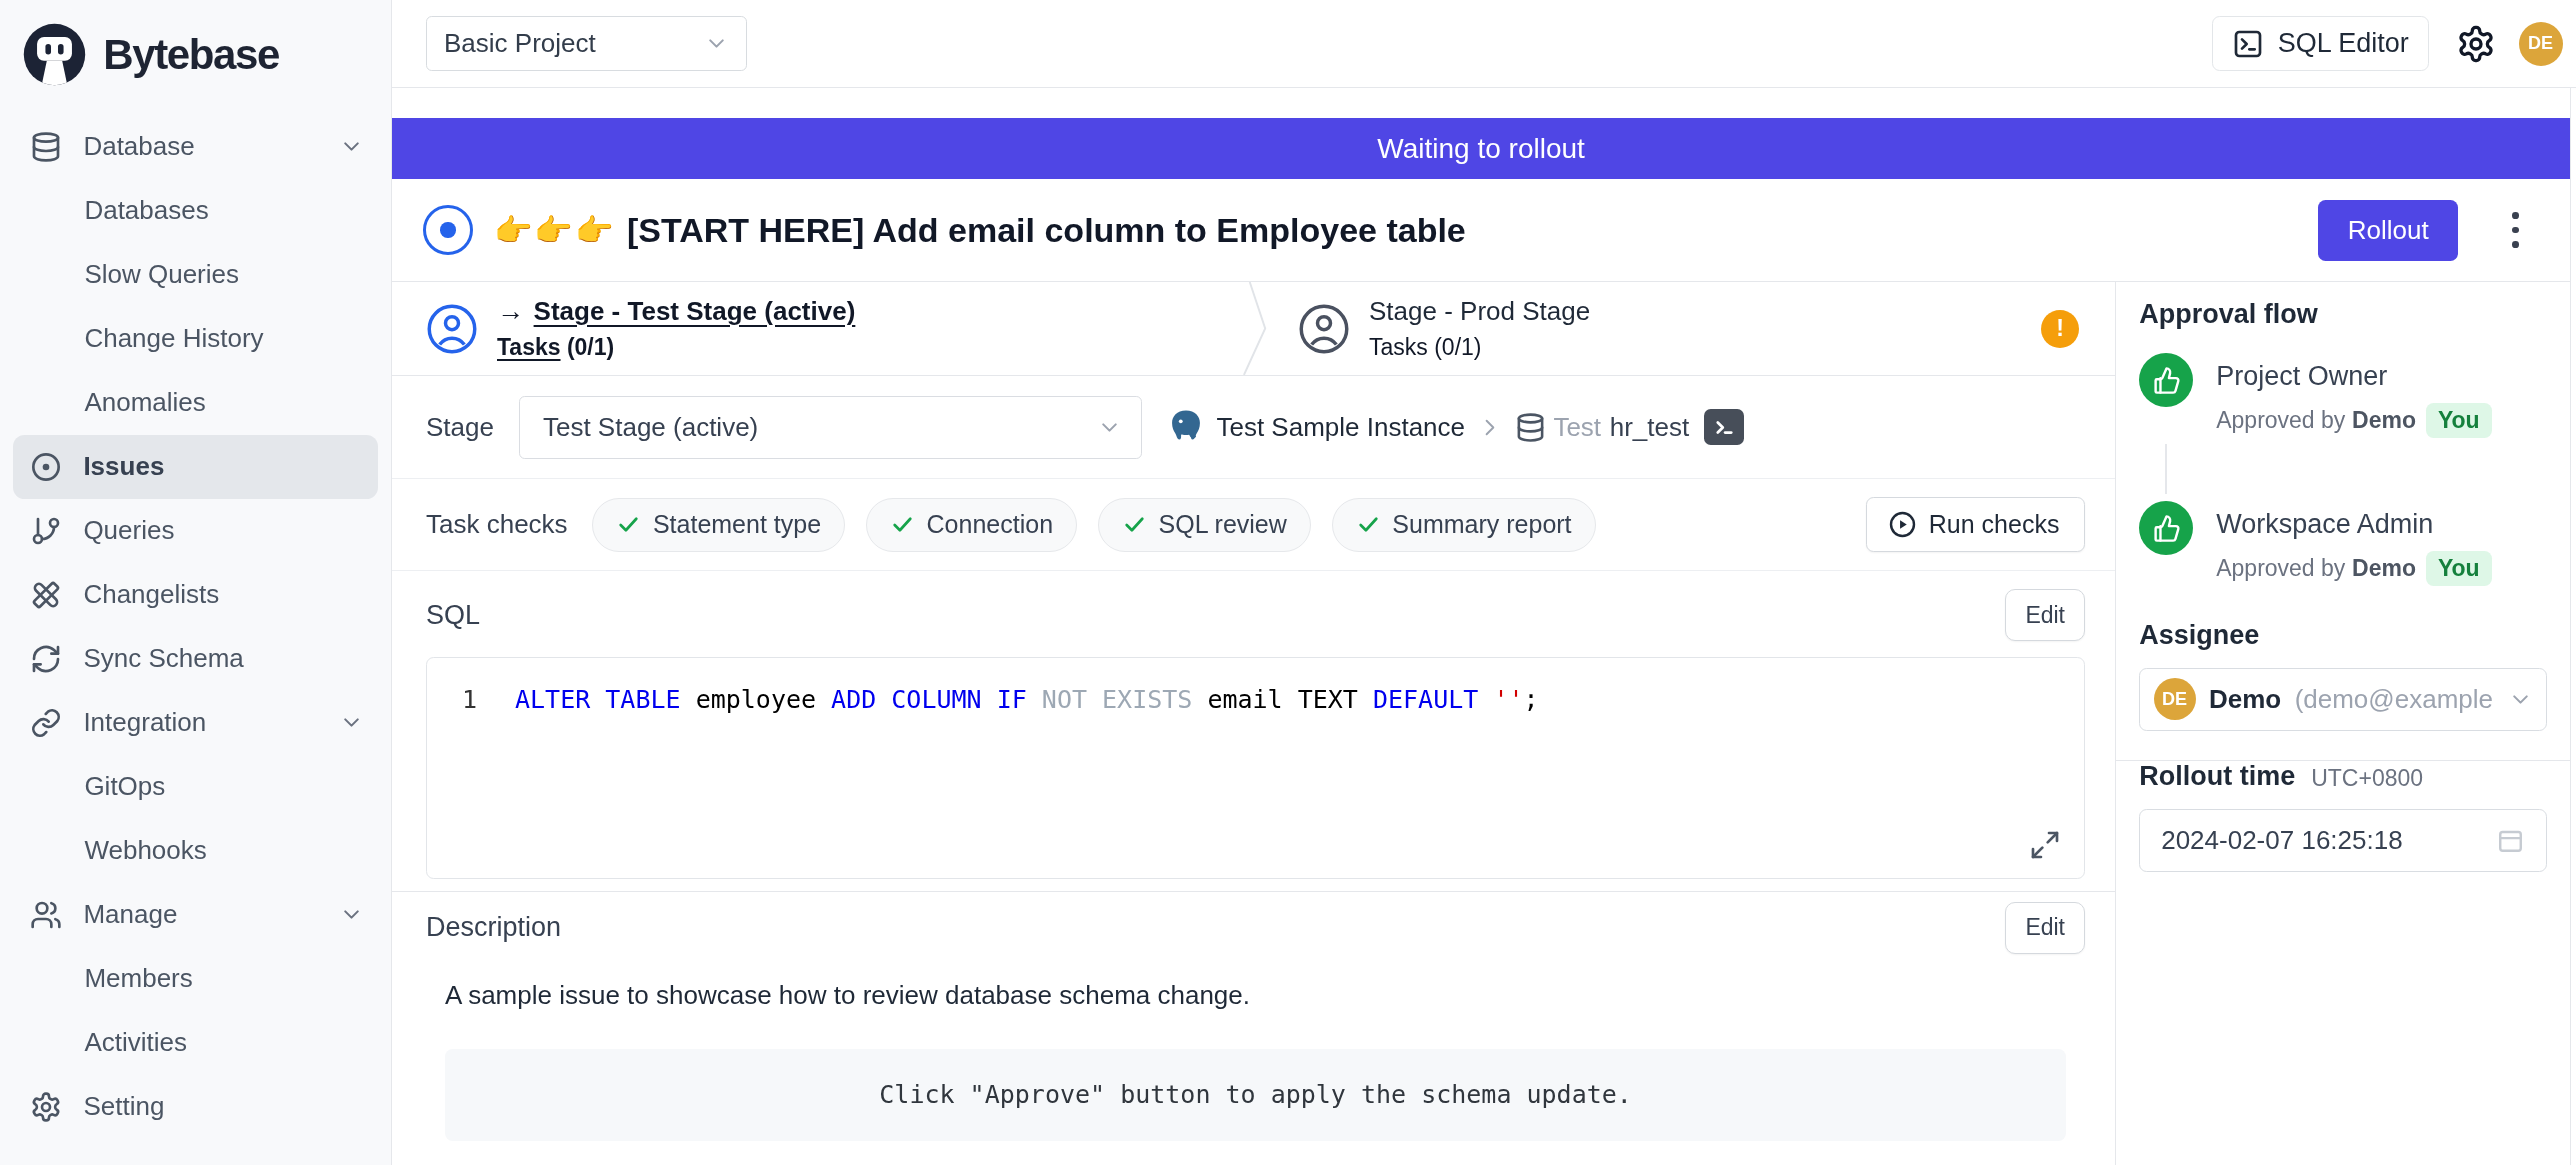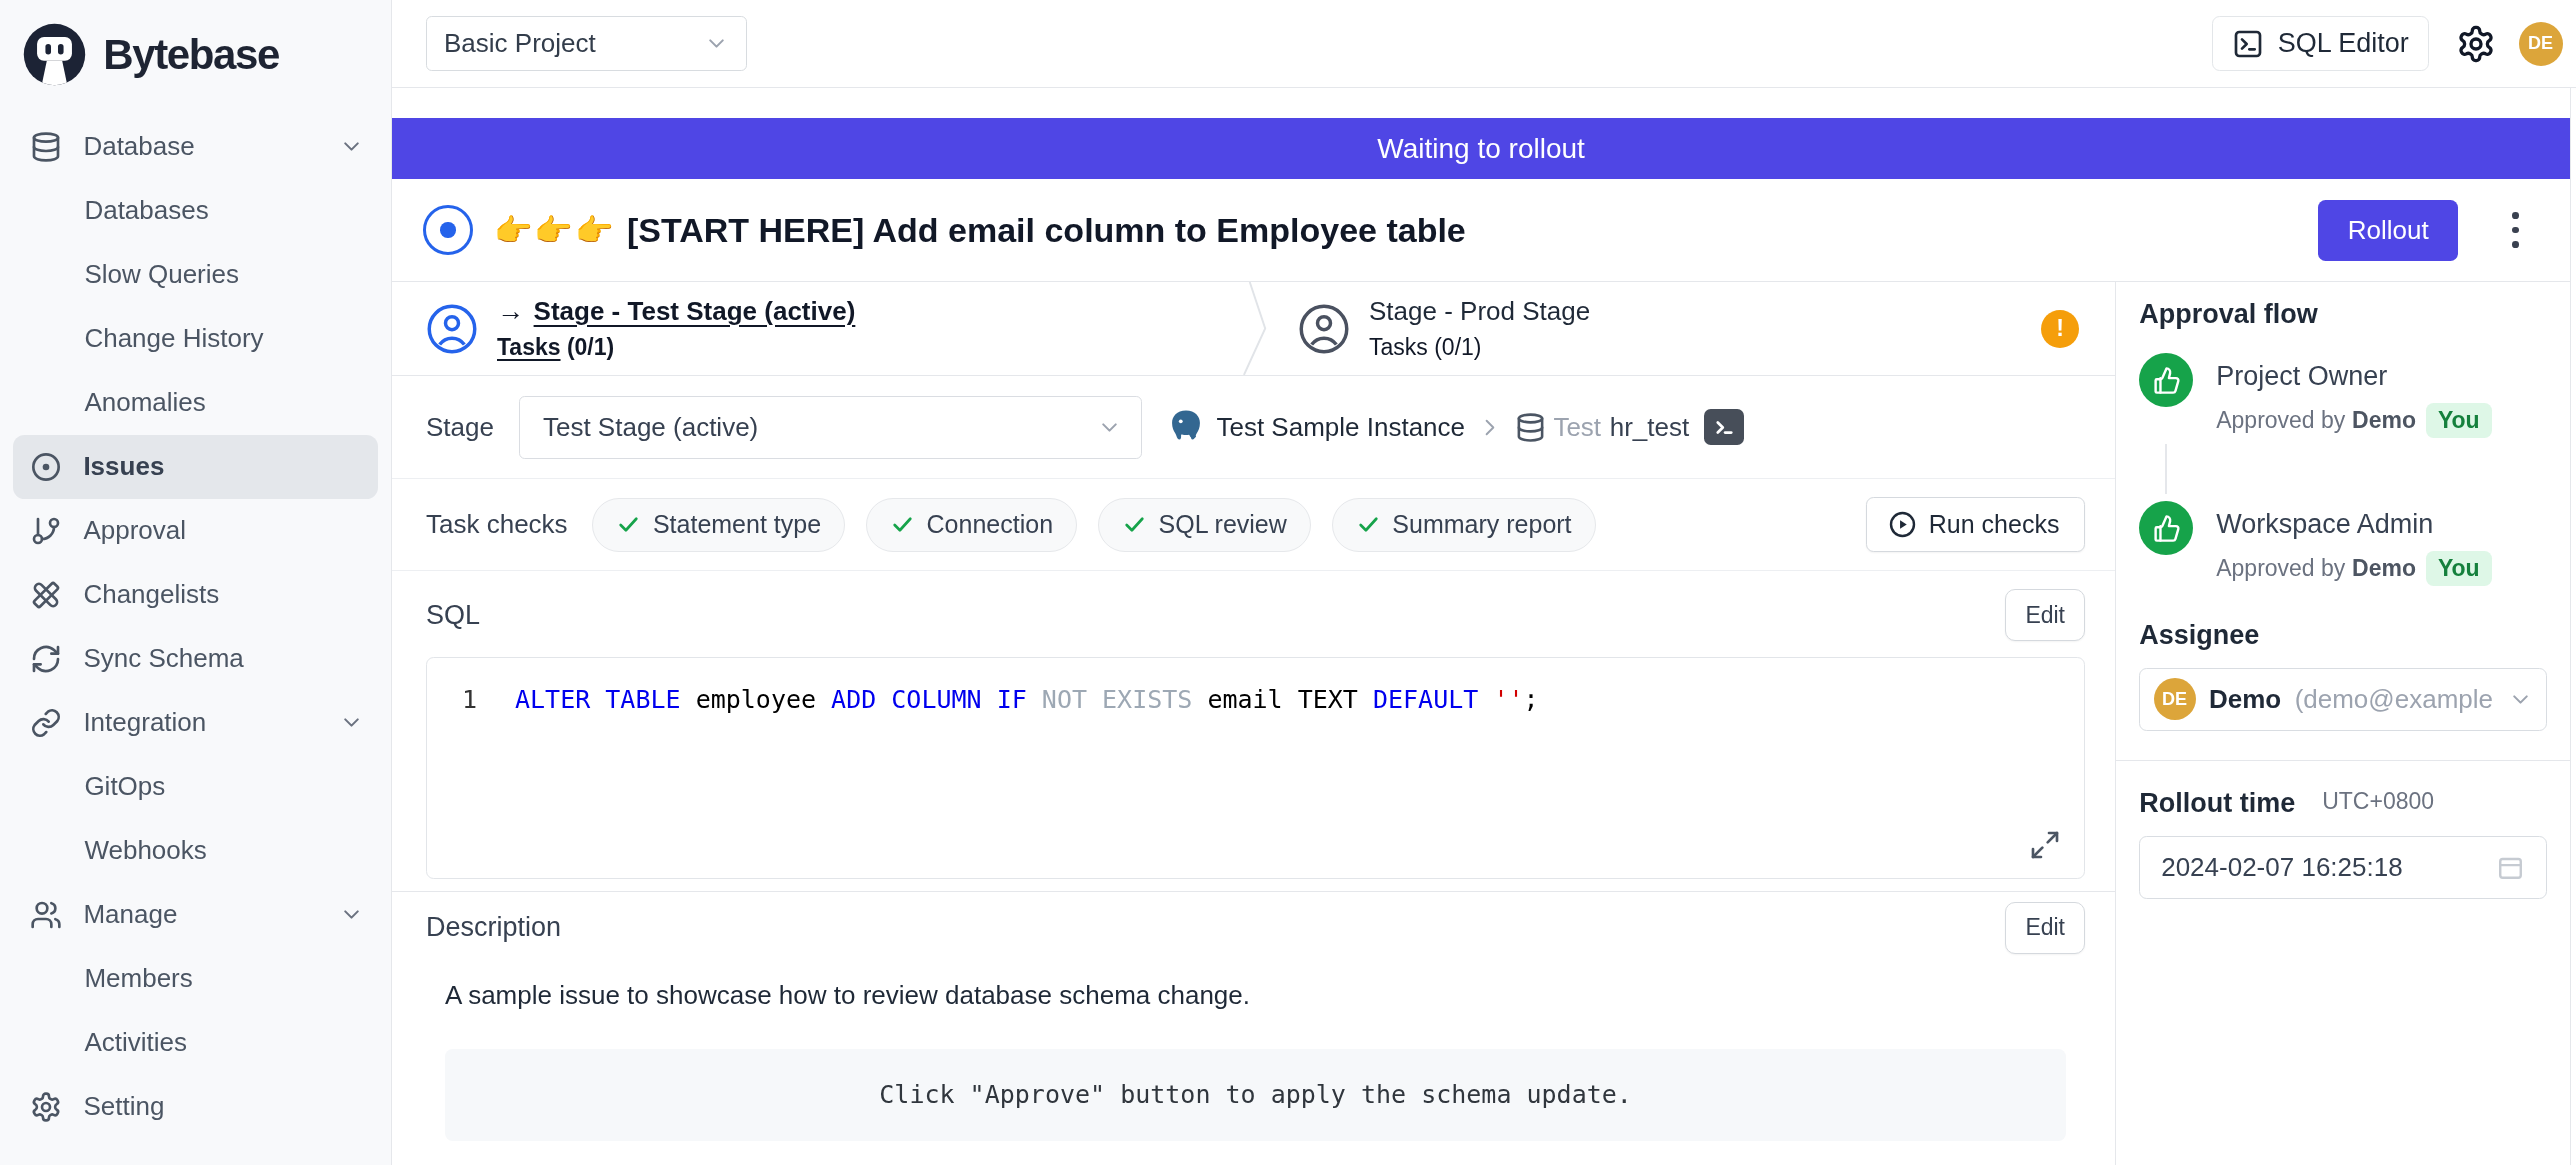--- a/index.html
+++ b/index.html
@@ -167,21 +167,21 @@
   .you-badge { margin-left:9.6px; background:#def7e7; color:#15803d; font-size:23px; font-weight:600;
     border-radius:7.6px; padding:3.8px 12.4px; }
   .ap-connector { width:1.9px; height:50px; background:#e5e7eb; margin:6.7px 0 6.7px 26px; }
   .assignee-h { margin-top:34px; }
   .assignee-select { margin-top:17px; height:63px; border:1px solid #d9dde2; border-radius:7.6px;
     display:flex; align-items:center; gap:13.4px; padding:0 13.4px; cursor:pointer; }
   .assignee-select .avatar { width:42px; height:42px; flex:none; }
   .assignee-name { font-size:26px; font-weight:600; color:#1f2937; white-space:nowrap; }
   .assignee-email { font-size:26px; color:#9ca3af; flex:1; white-space:nowrap; overflow:hidden; min-width:0; }
   .panel-divider { border-top:1px solid #e5e7eb; margin:29px -23px 0 -23px; }
-  .rt-head { margin-top:27px; display:flex; align-items:flex-start; gap:27px; }
+  .rt-head { display:flex; align-items:flex-end; gap:16px; }
   .rt-tz { font-size:23px; color:#6b7280; }
   .rt-input { margin-top:17px; height:63px; border:1px solid #d9dde2; border-radius:7.6px;
     display:flex; align-items:center; padding:0 21px; cursor:text; }
   .rt-val { flex:1; font-size:26px; color:#374151; }
   .cal-ico { width:29px; height:29px; color:#c6cbd2; display:inline-flex; }
   .cal-ico svg { width:100%; height:100%; }
 
   .gutter { position:absolute; right:0; top:88px; bottom:0; width:4.8px; background:#fff; }
 </style>
 </head>
@@ -247,21 +247,21 @@
 
     <div class="nav-item">
       <span class="nav-icon">
         <svg viewBox="0 0 24 24" fill="none" stroke="currentColor" stroke-width="2" stroke-linecap="round">
             <line x1="6" y1="3" x2="6" y2="15"></line>
             <circle cx="18" cy="6" r="3"></circle>
             <circle cx="6" cy="18" r="3"></circle>
             <path d="M18 9a9 9 0 0 1-9 9"></path>
           </svg>
       </span>
-      <span class="nav-label">Approval</span>
+      <span class="nav-label">Queries</span>
     </div>
 
     <div class="nav-item">
       <span class="nav-icon">
         <svg viewBox="0 0 24 24" fill="none" stroke="currentColor" stroke-width="2" stroke-linejoin="round">
             <rect x="1.5" y="9" width="21" height="6" rx="1.5" transform="rotate(-45 12 12)"></rect>
             <rect x="1.5" y="9" width="21" height="6" rx="3" transform="rotate(45 12 12)"></rect>
           </svg>
       </span>
       <span class="nav-label">Changelists</span>

